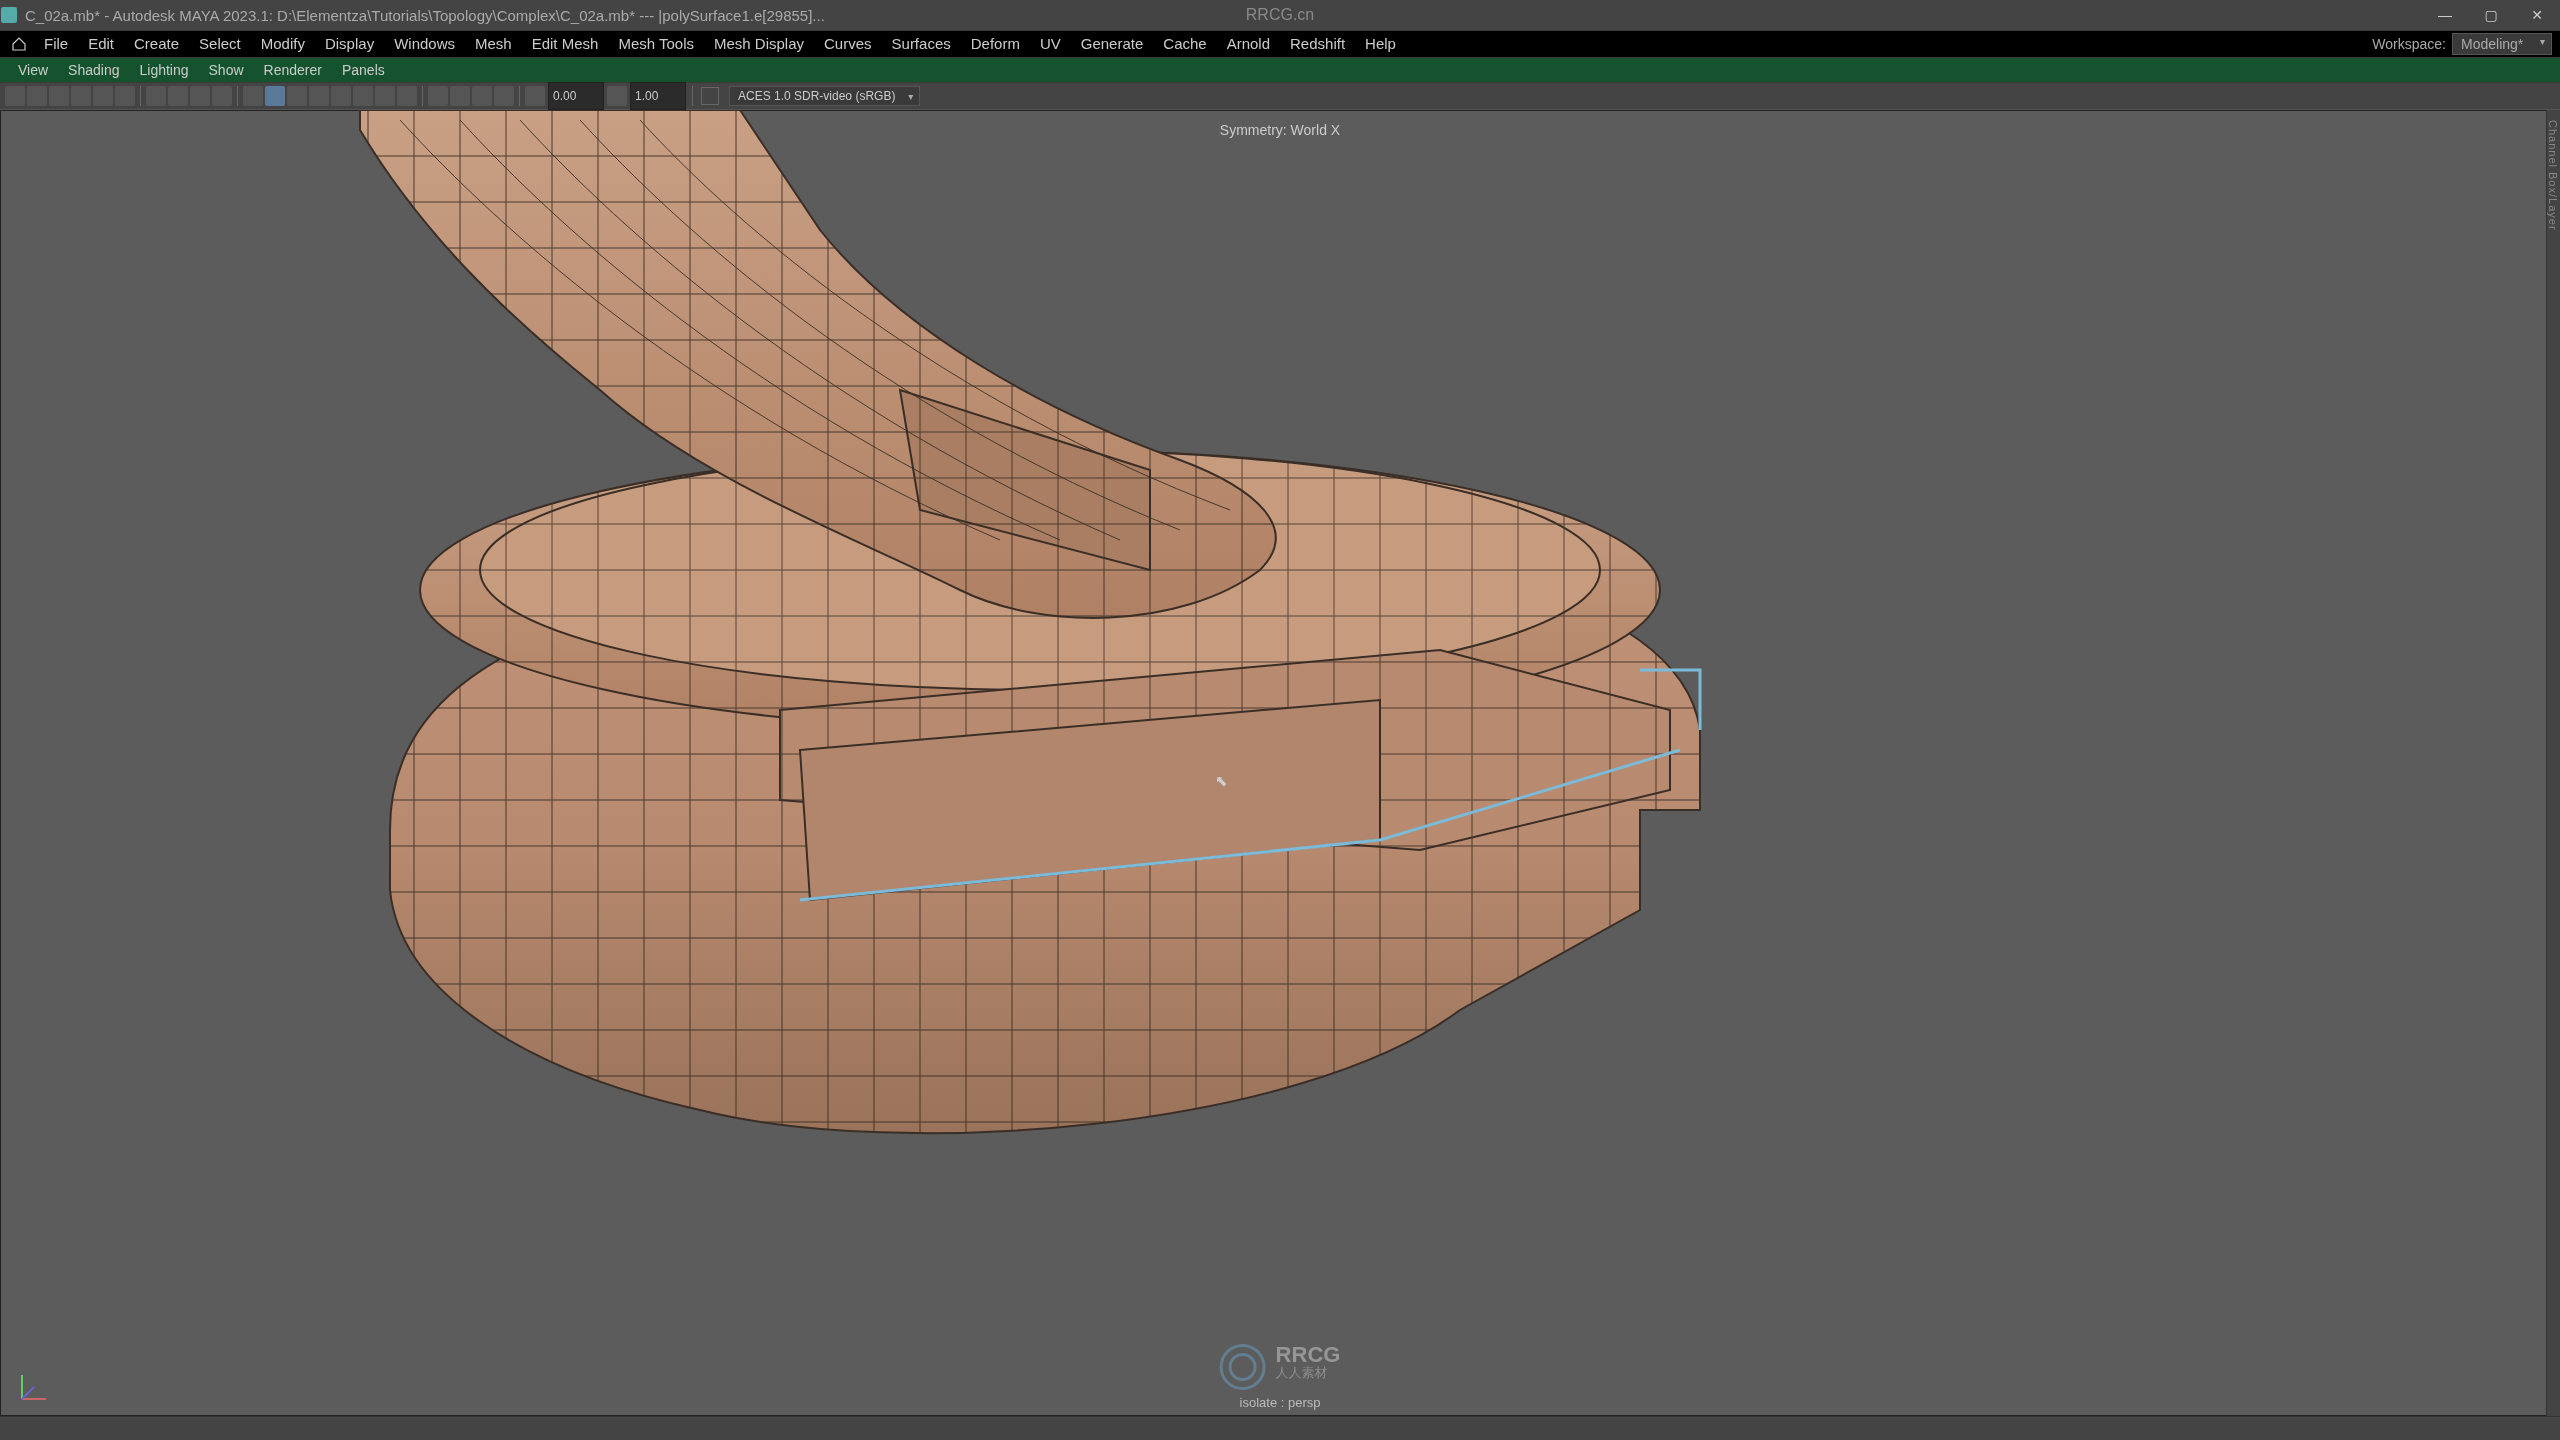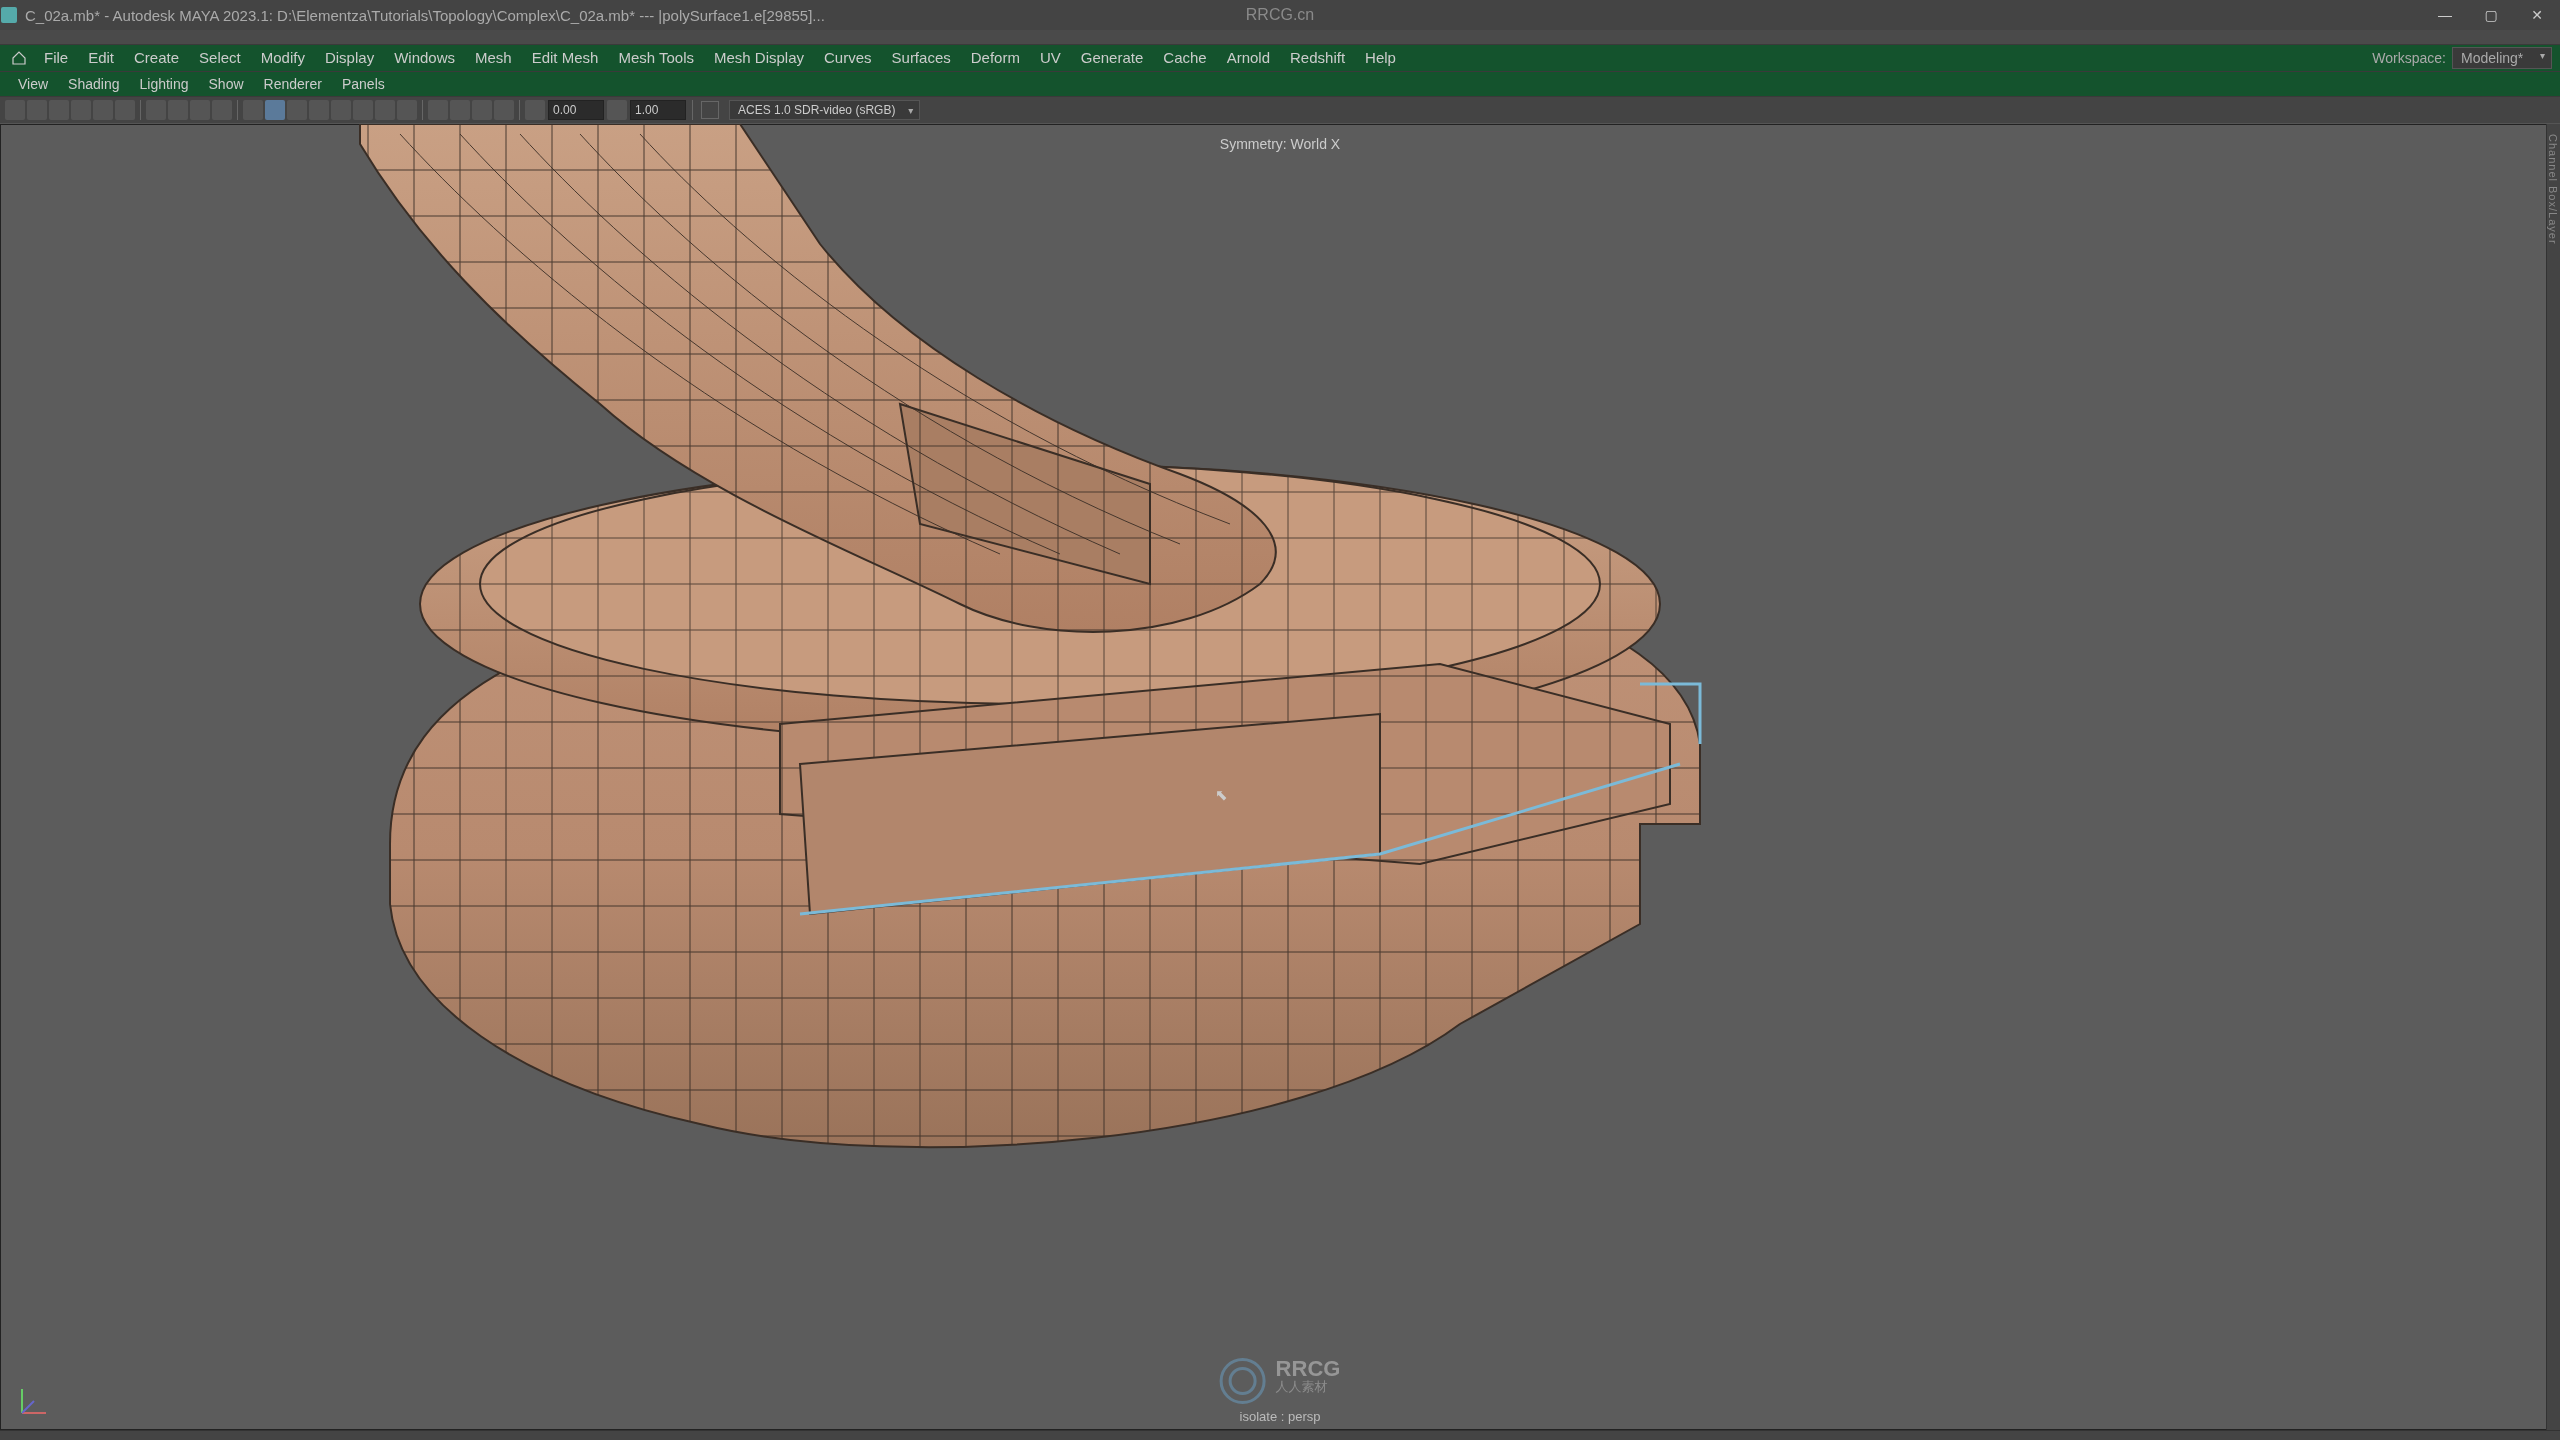--- a/index.html
+++ b/index.html
@@ -7,37 +7,37 @@
 
   
   .title-bar { height: 30px; background: #444444; display: flex; align-items: center; padding-left: 1px; font-size: 15px; color: #aaa; position: relative; }
   .title-bar .app-icon { width: 16px; height: 16px; background: #5aa; margin-right: 8px; border-radius: 2px; }
   .title-bar .title-text { white-space: nowrap; }
   .title-bar .center-text { position: absolute; left: 50%; transform: translateX(-50%); color: #8a8a8a; font-size: 16px; }
   .title-bar .window-controls { position: absolute; right: 0; top: 0; display: flex; }
   .title-bar .window-controls div { width: 46px; height: 30px; display: flex; align-items: center; justify-content: center; color: #ccc; font-size: 14px; }
 
   
-  .menu-bar { height: 28px; background: #14532d; display: flex; align-items: center; padding-left: 4px; font-size: 15px; color: #ccc; border-top: 1px solid #3a3a3a; border-bottom: 1px solid #3a3a3a; position: relative; margin-top: 14px; }
+  .menu-bar { height: 28px; background: #000000; display: flex; align-items: center; padding-left: 4px; font-size: 15px; color: #ccc; border-top: 1px solid #3a3a3a; border-bottom: 1px solid #3a3a3a; position: relative; }
   .menu-bar .home-icon { width: 18px; height: 18px; margin: 0 6px; display: flex; align-items: center; justify-content: center; }
   .menu-bar .menu-item { padding: 0 10px; line-height: 28px; }
   .menu-bar .workspace { position: absolute; right: 8px; display: flex; align-items: center; font-size: 14px; color: #aaa; }
   .menu-bar .workspace .dropdown { background: #3a3a3a; padding: 2px 20px 2px 8px; margin-left: 6px; border: 1px solid #555; font-size: 14px; position: relative; min-width: 100px; }
   .menu-bar .workspace .dropdown::after { content: "▾"; position: absolute; right: 6px; color: #aaa; font-size: 10px; }
 
   
   .panel-menu { height: 24px; background: #14532d; display: flex; align-items: center; padding-left: 8px; font-size: 14px; color: #ccc; }
   .panel-menu .menu-item { padding: 0 10px; line-height: 24px; }
 
   
   .icon-bar { height: 28px; background: #444444; display: flex; align-items: center; padding-left: 4px; border-top: 1px solid #3a3a3a; border-bottom: 1px solid #555; }
   .icon-bar .tool-btn { width: 20px; height: 20px; margin: 0 1px; background: #555; border-radius: 2px; display: flex; align-items: center; justify-content: center; font-size: 10px; color: #ccc; }
   .icon-bar .tool-btn.active { background: #5b7a9a; }
   .icon-bar .sep { width: 1px; height: 20px; background: #666; margin: 0 4px; }
-  .icon-bar .num-field { width: 56px; height: 20px; background: #2b2b2b; border: 1px solid #222; color: #ccc; font-size: 12px; padding: 0 4px; margin: 0 2px; display: flex; align-items: center; }
+  .icon-bar .num-field { width: 56px; height: 28px; background: #2b2b2b; border: 1px solid #222; color: #ccc; font-size: 12px; padding: 0 4px; margin: 0 2px; display: flex; align-items: center; }
   .icon-bar .color-dropdown { height: 20px; background: #3a3a3a; border: 1px solid #555; color: #ccc; font-size: 12px; padding: 0 24px 0 8px; margin-left: 6px; position: relative; display: flex; align-items: center; min-width: 180px; }
   .icon-bar .color-dropdown::after { content: "▾"; position: absolute; right: 6px; color: #aaa; font-size: 10px; }
   .icon-bar .cm-swatch { width: 18px; height: 18px; background: #444; border: 1px solid #666; margin: 0 4px; }
 
   
   .viewport-wrapper { position: relative; height: calc(1440px - 30px - 28px - 24px - 28px - 24px); background: #5c5c5c; }
   .viewport-border { position: absolute; inset: 0; border: 1px solid #222; pointer-events: none; }
   .right-sidebar { position: absolute; right: 0; top: 0; width: 14px; height: 100%; background: #444444; border-left: 1px solid #333; }
   .right-sidebar .side-label { writing-mode: vertical-rl; font-size: 11px; color: #888; padding-top: 10px; letter-spacing: 1px; }
 

